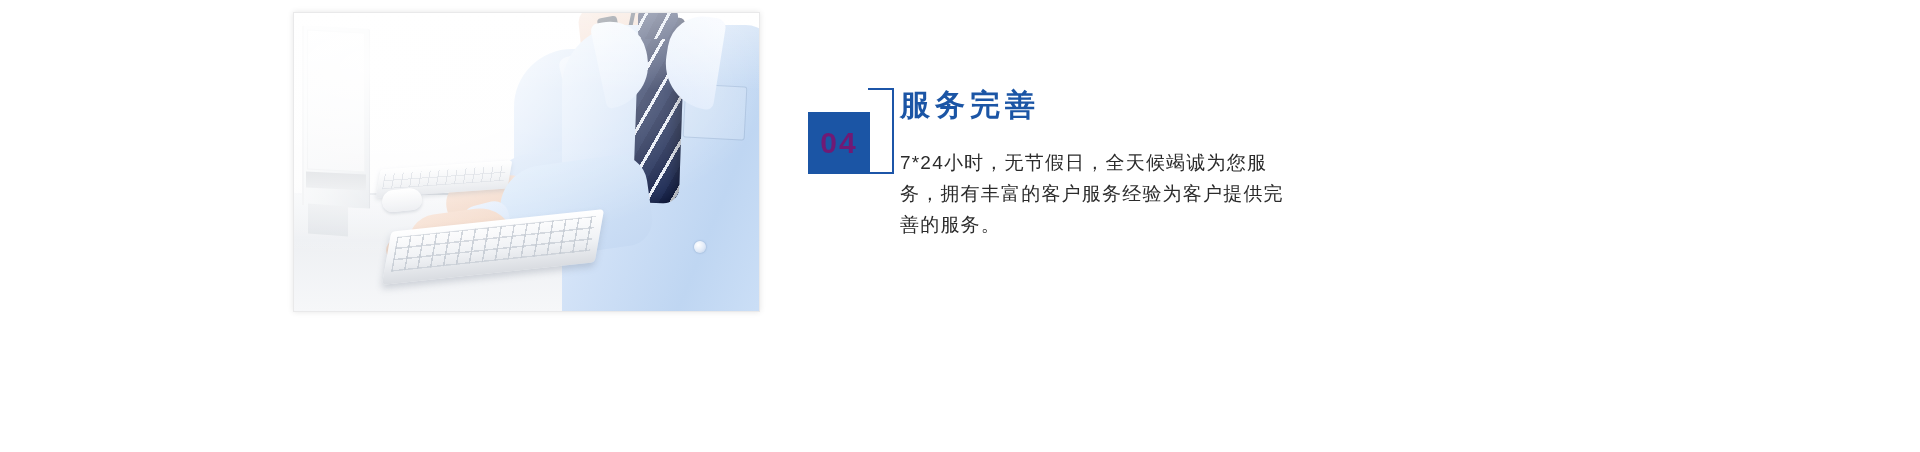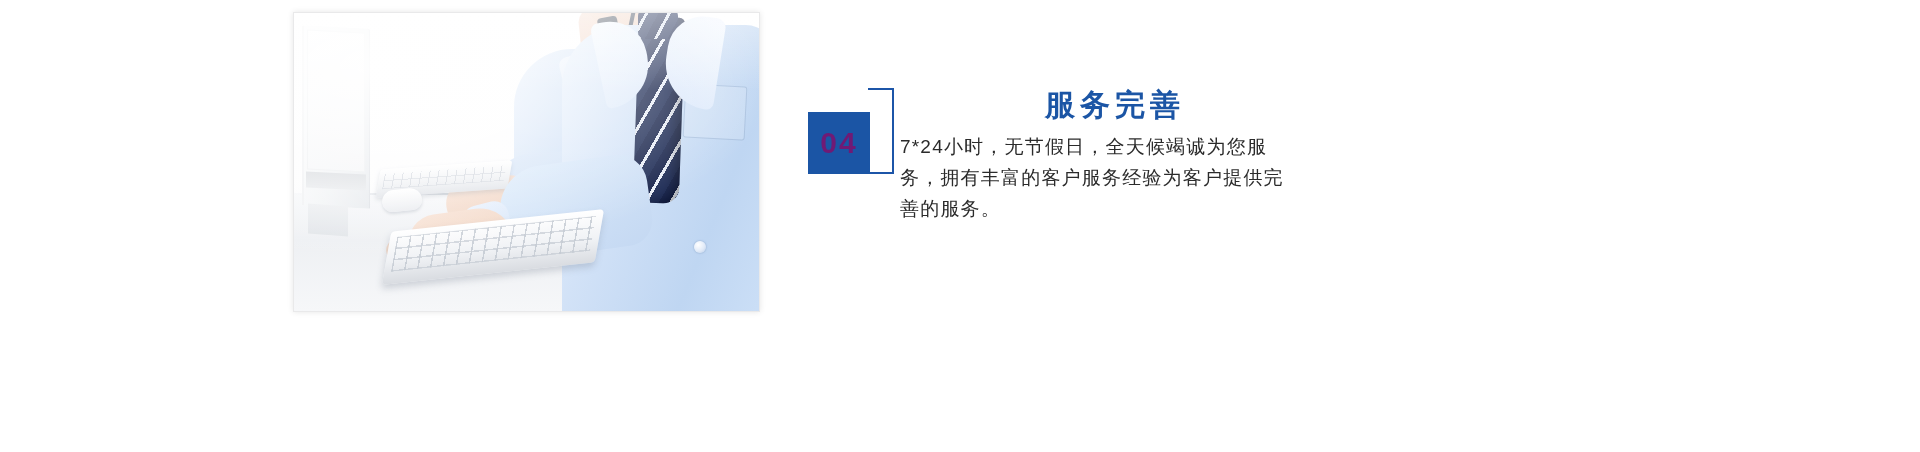--- a/index.html
+++ b/index.html
@@ -414,25 +414,24 @@
     width: 430px;
   }
 
   .headline {
     color: #1b55a5;
     font-size: 30px;
     font-weight: 700;
     letter-spacing: 5px;
     line-height: 1.1;
     white-space: nowrap;
-    text-align: center;
   }
 
   .paragraph {
-    margin-top: 10px;
+    margin-top: 26px;
     color: #2b2b2b;
     font-size: 19px;
     line-height: 31px;
     letter-spacing: 1.2px;
     width: 400px;
   }
 </style>
 </head>
 <body>
 

